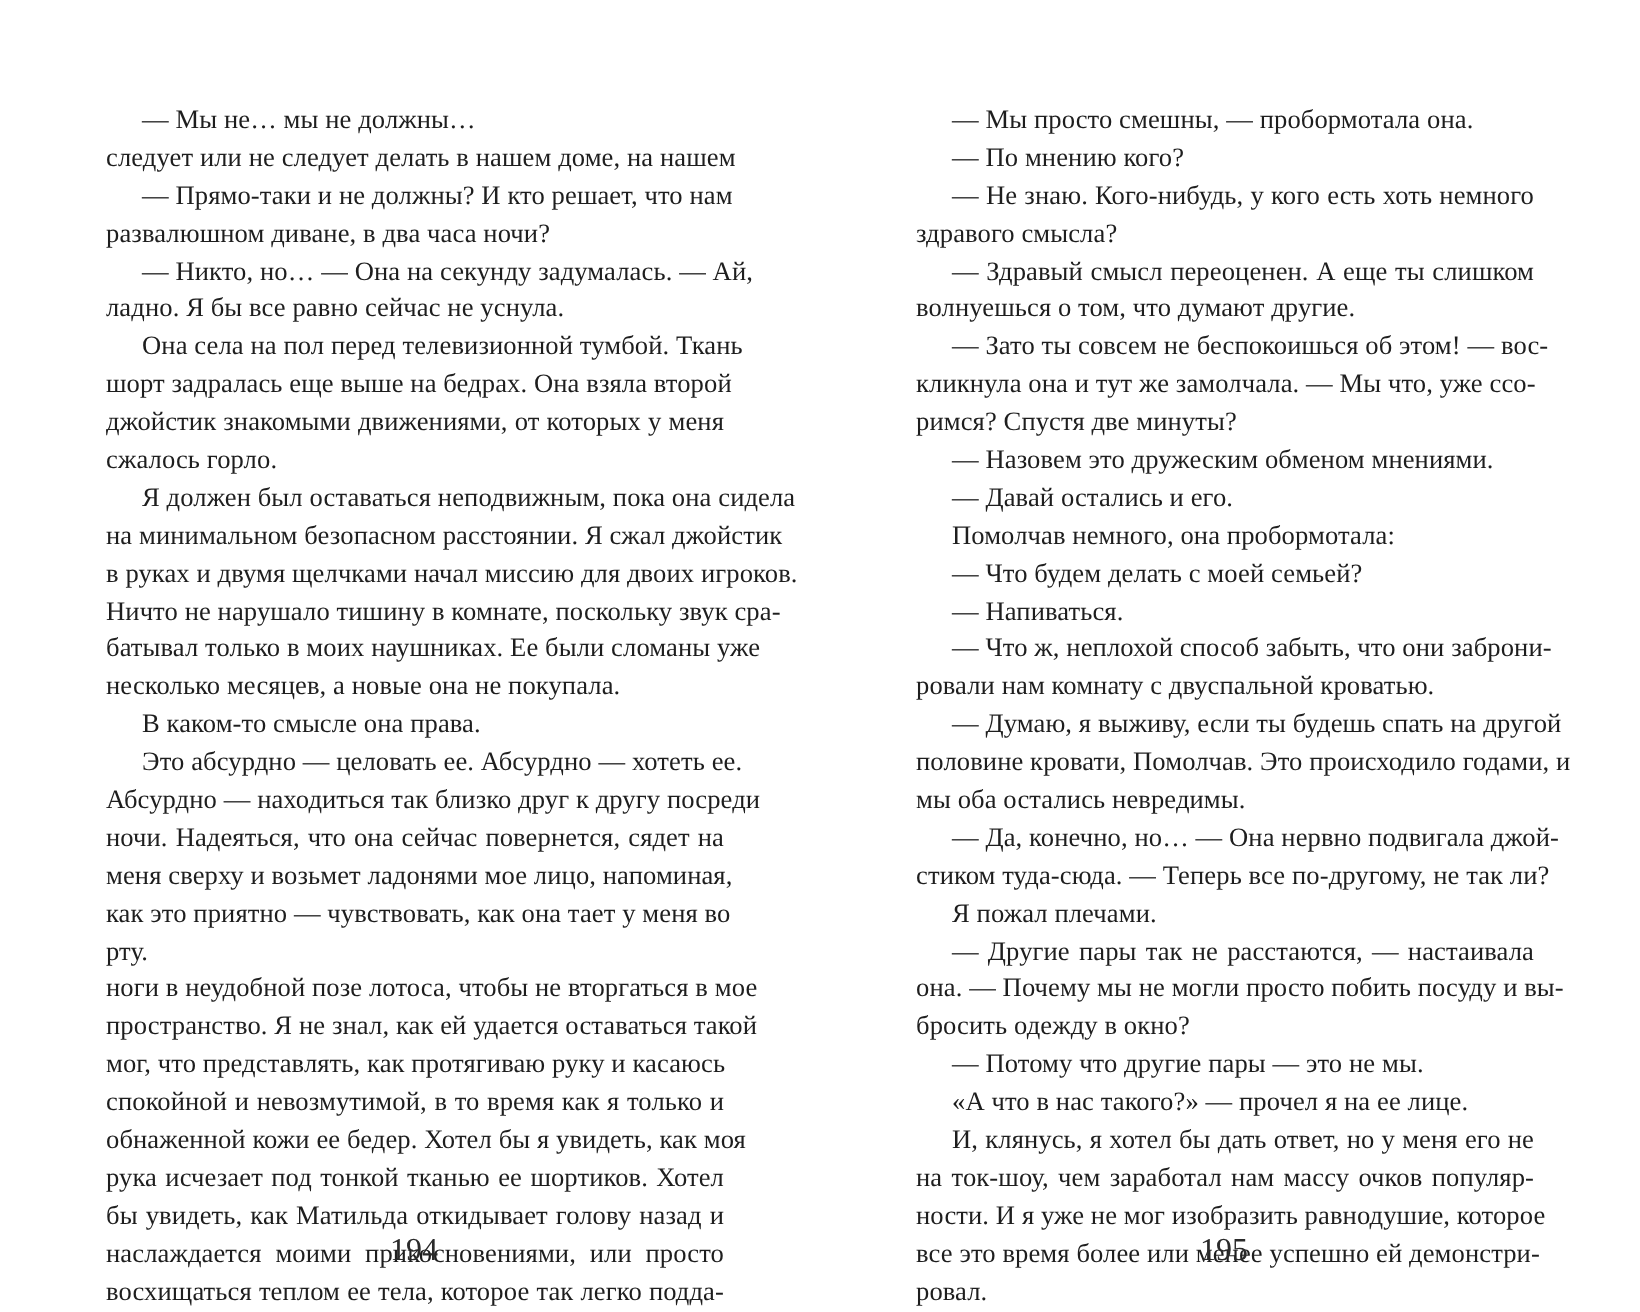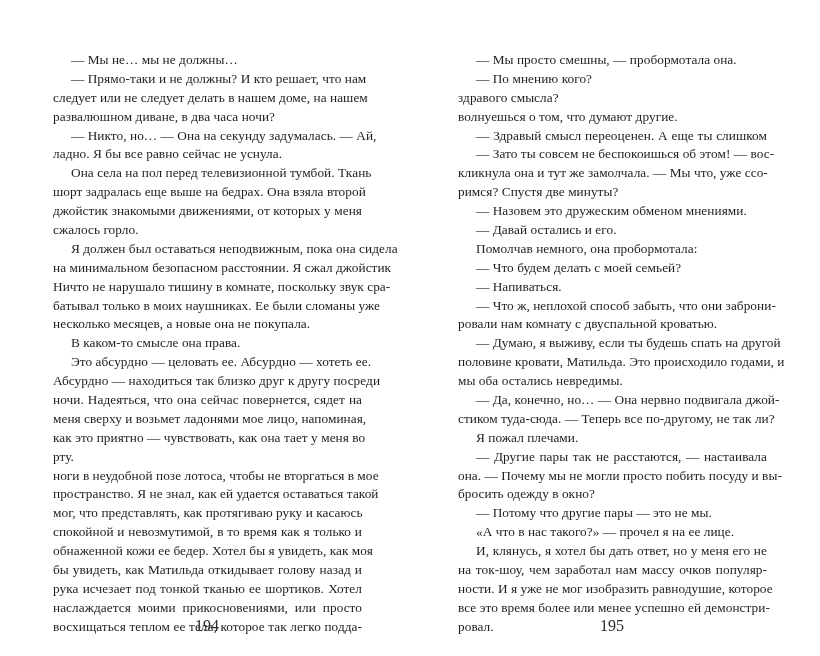--- a/index.html
+++ b/index.html
@@ -62,72 +62,74 @@
   .page.left .page-number { left: 177px; }
   .page.right .page-number { left: 172px; text-align: center; }
 </style>
 </head>
 <body>
 
 <div class="spread">
   <div class="page left">
     <div class="text-block">
         <span class="line indent last">— Мы не… мы не должны…</span>
+        <span class="line">следует или не следует делать в нашем доме, на нашем</span>
         <span class="line indent">— Прямо-таки и не должны? И кто решает, что нам</span>
-        <span class="line">следует или не следует делать в нашем доме, на нашем</span>
         <span class="line last">развалюшном диване, в два часа ночи?</span>
         <span class="line indent">— Никто, но… — Она на секунду задумалась. — Ай,</span>
         <span class="line last">ладно. Я бы все равно сейчас не уснула.</span>
         <span class="line indent">Она села на пол перед телевизионной тумбой. Ткань</span>
         <span class="line">шорт задралась еще выше на бедрах. Она взяла второй</span>
         <span class="line">джойстик знакомыми движениями, от которых у меня</span>
         <span class="line last">сжалось горло.</span>
         <span class="line indent">Я должен был оставаться неподвижным, пока она сидела</span>
         <span class="line">на минимальном безопасном расстоянии. Я сжал джойстик</span>
+        <span class="line">в руках и двумя щелчками начал миссию для двоих игроков.</span>
         <span class="line">Ничто не нарушало тишину в комнате, поскольку звук сра-</span>
         <span class="line">батывал только в моих наушниках. Ее были сломаны уже</span>
         <span class="line last">несколько месяцев, а новые она не покупала.</span>
         <span class="line indent last">В каком-то смысле она права.</span>
         <span class="line indent">Это абсурдно — целовать ее. Абсурдно — хотеть ее.</span>
         <span class="line">Абсурдно — находиться так близко друг к другу посреди</span>
         <span class="line">ночи. Надеяться, что она сейчас повернется, сядет на</span>
         <span class="line">меня сверху и возьмет ладонями мое лицо, напоминая,</span>
         <span class="line">как это приятно — чувствовать, как она тает у меня во</span>
         <span class="line last">рту.</span>
         <span class="line">ноги в неудобной позе лотоса, чтобы не вторгаться в мое</span>
         <span class="line">пространство. Я не знал, как ей удается оставаться такой</span>
         <span class="line">мог, что представлять, как протягиваю руку и касаюсь</span>
         <span class="line">спокойной и невозмутимой, в то время как я только и</span>
         <span class="line">обнаженной кожи ее бедер. Хотел бы я увидеть, как моя</span>
+        <span class="line">рука исчезает под тонкой тканью ее шортиков. Хотел</span>
         <span class="line">бы увидеть, как Матильда откидывает голову назад и</span>
-        <span class="line">рука исчезает под тонкой тканью ее шортиков. Хотел</span>
         <span class="line">наслаждается моими прикосновениями, или просто</span>
         <span class="line">восхищаться теплом ее тела, которое так легко подда-</span>
       </div>
     <div class="page-number">194</div>
   </div>
   <div class="page right">
     <div class="text-block">
         <span class="line indent last">— Мы просто смешны, — пробормотала она.</span>
         <span class="line indent last">— По мнению кого?</span>
+        <span class="line indent">— Не знаю. Кого-нибудь, у кого есть хоть немного</span>
         <span class="line last">здравого смысла?</span>
+        <span class="line indent">— Здравый смысл переоценен. А еще ты слишком</span>
         <span class="line last">волнуешься о том, что думают другие.</span>
-        <span class="line indent">— Здравый смысл переоценен. А еще ты слишком</span>
         <span class="line indent">— Зато ты совсем не беспокоишься об этом! — вос-</span>
         <span class="line">кликнула она и тут же замолчала. — Мы что, уже ссо-</span>
         <span class="line last">римся? Спустя две минуты?</span>
         <span class="line indent last">— Назовем это дружеским обменом мнениями.</span>
         <span class="line indent last">— Давай остались и его.</span>
         <span class="line indent last">Помолчав немного, она пробормотала:</span>
         <span class="line indent last">— Что будем делать с моей семьей?</span>
         <span class="line indent last">— Напиваться.</span>
         <span class="line indent">— Что ж, неплохой способ забыть, что они заброни-</span>
         <span class="line last">ровали нам комнату с двуспальной кроватью.</span>
         <span class="line indent">— Думаю, я выживу, если ты будешь спать на другой</span>
-        <span class="line">половине кровати, Матильда. Это происходило годами, и</span>
+        <span class="line">половине кровати, Помолчав. Это происходило годами, и</span>
         <span class="line last">мы оба остались невредимы.</span>
         <span class="line indent">— Да, конечно, но… — Она нервно подвигала джой-</span>
         <span class="line last">стиком туда-сюда. — Теперь все по-другому, не так ли?</span>
         <span class="line indent last">Я пожал плечами.</span>
         <span class="line indent">— Другие пары так не расстаются, — настаивала</span>
         <span class="line">она. — Почему мы не могли просто побить посуду и вы-</span>
         <span class="line last">бросить одежду в окно?</span>
         <span class="line indent last">— Потому что другие пары — это не мы.</span>
         <span class="line indent last">«А что в нас такого?» — прочел я на ее лице.</span>
         <span class="line indent">И, клянусь, я хотел бы дать ответ, но у меня его не</span>

